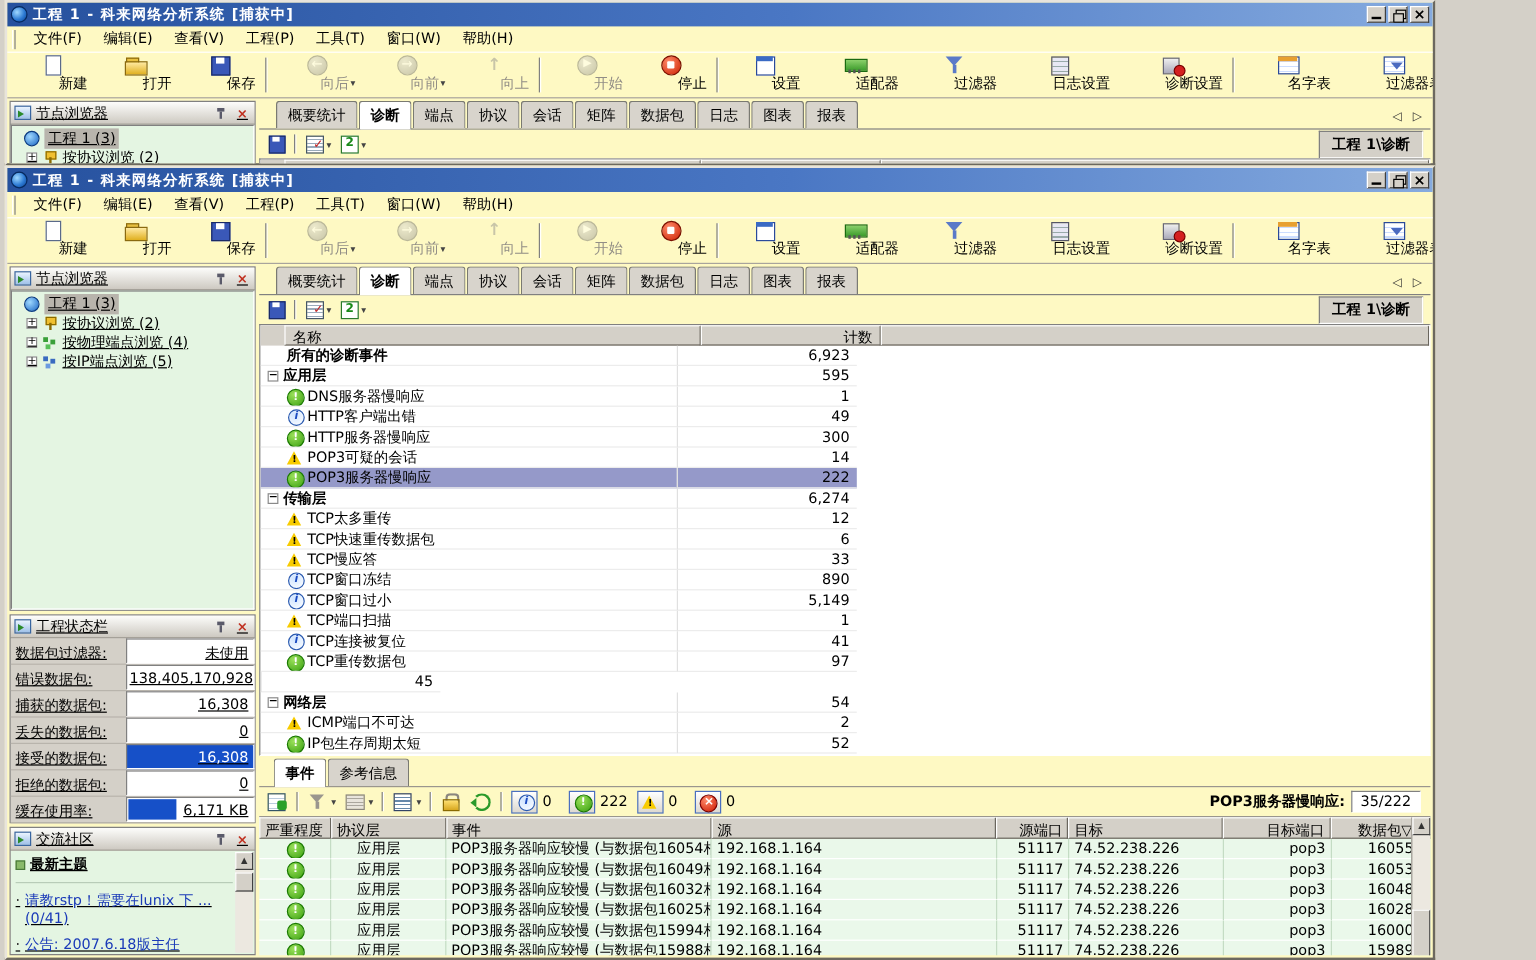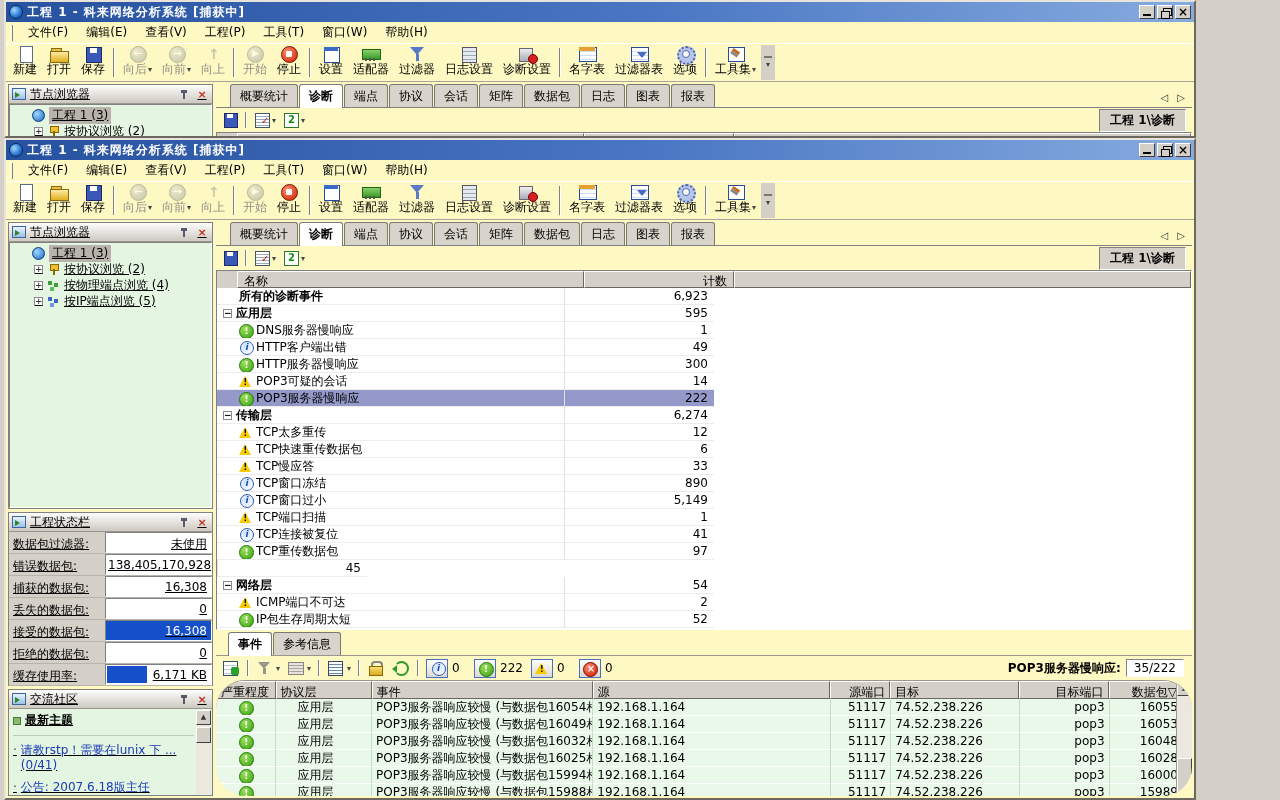--- a/index.html
+++ b/index.html
@@ -22,21 +22,21 @@
   .wbtn.close::after { content:"×"; position:absolute; left:0; top:0; width:14px; height:12px; font-size:12px; line-height:12px; }
 
   
   .menubar { height:22px; display:flex; align-items:center; border-bottom:1px solid #fff; padding-left:4px; }
   .menugrip { width:3px; height:16px; border-left:1px solid #fff; border-right:1px solid #808080; margin-right:6px; }
   .menu-item { padding:2px 9px; white-space:nowrap; }
 
   
   .toolbar { height:38px; display:flex; align-items:stretch; padding:1px 2px; border-bottom:1px solid #a8a49c; }
   .tbtn { display:flex; flex-direction:column; align-items:center; justify-content:flex-end; padding:1px 5px 2px; white-space:nowrap; }
-  .tbtn .lbl { display:flex; align-items:center; gap:1px; font-size:12px; }
+  .tbtn .lbl { display:flex; align-items:center; gap:1px; font-size:12px;margin-left:36px; }
   .tbtn.disabled .lbl { color:#928e86; }
   .tbtn.disabled .ticon { filter:grayscale(1) opacity(.45); }
   .dd { font-size:8px; color:#444; }
   .tsep { width:0; border-left:1px solid #808080; border-right:1px solid #fff; margin:3px 3px; }
   .tb-more { width:14px; display:flex; flex-direction:column; align-items:center; justify-content:center; gap:2px; background:#d4d0c8; border:1px solid #d4d0c8; }
   .tb-more .bar { width:8px; height:2px; background:#7a766e; }
   .tb-more .dd { font-size:8px; }
 
   
   .ticon { width:22px; height:17px; position:relative; }
@@ -81,21 +81,21 @@
   .phicon { width:14px; height:12px; background:linear-gradient(#eaf4ff,#9ec0e8); border:1px solid #3a66a0; position:relative; flex:0 0 auto; }
   .phicon::after { content:""; position:absolute; left:2px; top:3px; width:0; height:0; border-top:3px solid transparent; border-bottom:3px solid transparent; border-left:5px solid #2a8a2a; }
   .pin-btn,.x-btn { width:14px; height:13px; display:flex; align-items:center; justify-content:center; flex:0 0 auto; }
   .pin { position:relative; width:8px; height:9px; }
   .pin::before { content:""; position:absolute; left:1px; top:0; width:6px; height:3px; background:#5a5a6a; }
   .pin::after { content:""; position:absolute; left:3px; top:3px; width:2px; height:6px; background:#5a5a6a; }
   .x-btn { color:#c03020; font-weight:bold; font-size:11px; }
   .panel-body { flex:1; background:#e4f5e2; border:1px solid; border-color:#808080 #fff #fff #808080; overflow:hidden; }
 
   
-  .tree { padding:2px 0 0 20px; }
+  .tree { padding:2px 0 0 8px; }
   .tree-root { display:flex; align-items:center; gap:4px; height:16px; padding-left:2px; }
   .tree-root .rlabel { background:#b8b4ac; padding:0 3px; }
   .nico-root { width:13px; height:13px; border-radius:50%; background:radial-gradient(circle at 35% 35%,#9fd8ff,#1a66c4); border:1px solid #0a3a80; flex:0 0 auto; }
   .tree-item { display:flex; align-items:center; gap:4px; height:16px; padding-left:4px; }
   .expander { width:9px; height:9px; border:1px solid #8a8a8a; background:#fff; font-size:9px; line-height:7px; text-align:center; flex:0 0 auto; }
   .nico { width:13px; height:11px; position:relative; flex:0 0 auto; }
   .nico-protocol::before { content:""; position:absolute; left:3px; top:0; width:7px; height:5px; background:#f0c030; border:1px solid #8a6a00; }
   .nico-protocol::after { content:""; position:absolute; left:6px; top:5px; width:2px; height:6px; background:#8a6a00; }
   .nico-mac::before { content:""; position:absolute; left:1px; top:1px; width:4px; height:4px; background:#3aa03a; box-shadow:6px 2px #3aa03a, 2px 6px #58c058; }
   .nico-ip::before { content:""; position:absolute; left:1px; top:1px; width:4px; height:4px; background:#3a6ac0; box-shadow:6px 2px #3a6ac0, 2px 6px #6a9ae0; }
@@ -178,21 +178,21 @@
   .bi-refresh-green::before { left:2px; top:1px; width:11px; height:11px; border:2px solid #2a9a2a; border-radius:50%; border-left-color:transparent; }
   .bi-refresh-green::after { left:0; top:5px; width:0; height:0; border-top:4px solid transparent; border-bottom:4px solid transparent; border-right:5px solid #2a9a2a; }
   .bsep { width:0; border-left:1px solid #808080; border-right:1px solid #fff; height:16px; margin:0 2px; }
   .counter { display:flex; align-items:center; gap:4px; margin-left:2px; }
   .counter .cicon { width:22px; height:19px; border:1px solid #4a6fc0; background:linear-gradient(#fff,#dcd8d0); display:flex; align-items:center; justify-content:center; }
   .counter .cval { min-width:14px; }
   .event-indicator { margin-left:auto; display:flex; align-items:center; gap:5px; padding-right:4px; }
   .event-indicator .elabel { font-weight:bold; white-space:nowrap; }
   .event-indicator .ecount { background:#fff; border:1px solid; border-color:#808080 #fff #fff #808080; padding:1px 7px; }
 
-  .event-table { flex:1; position:relative; background:#eaf8ea; border-top:1px solid #9a968e; overflow:hidden; display:flex; flex-direction:column;border-radius:29px; }
+  .event-table { flex:1; position:relative; background:#eaf8ea; border-top:1px solid #9a968e; overflow:hidden; display:flex; flex-direction:column; }
   .ehead { display:flex; height:18px; flex:0 0 auto; background:#d4d0c8; }
   .eh-cell { border:1px solid; border-color:#fff #6a665e #6a665e #fff; padding:2px 4px; white-space:nowrap; overflow:hidden; }
   .erow { display:flex; height:17px; flex:0 0 auto; }
   .erow .e-cell { border-right:1px solid #c4dcc4; border-bottom:1px solid #fff; padding:1px 4px; white-space:nowrap; overflow:hidden; line-height:15px; }
   .erow .sev { margin:1px auto; display:block; }
   .al-r { text-align:right; }
   .etbl-scroll { position:absolute; right:0; top:0; bottom:0; width:16px; background:#ece8e0; border-left:1px solid #9a968e; }
   .etbl-thumb { position:absolute; left:0; top:77px; width:15px; height:40px; background:#d4d0c8; border:1px solid; border-color:#fff #404040 #404040 #fff; }
 </style>
 </head>

